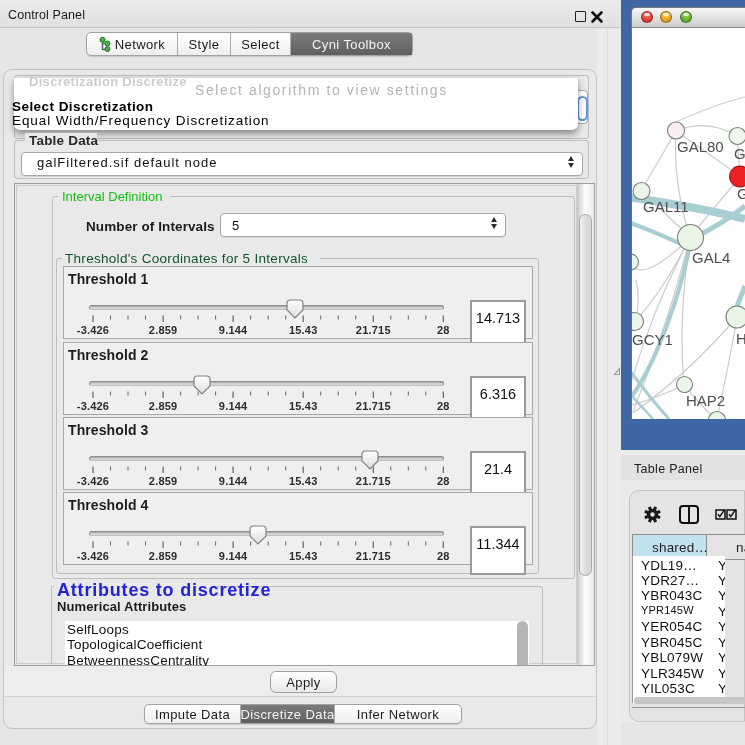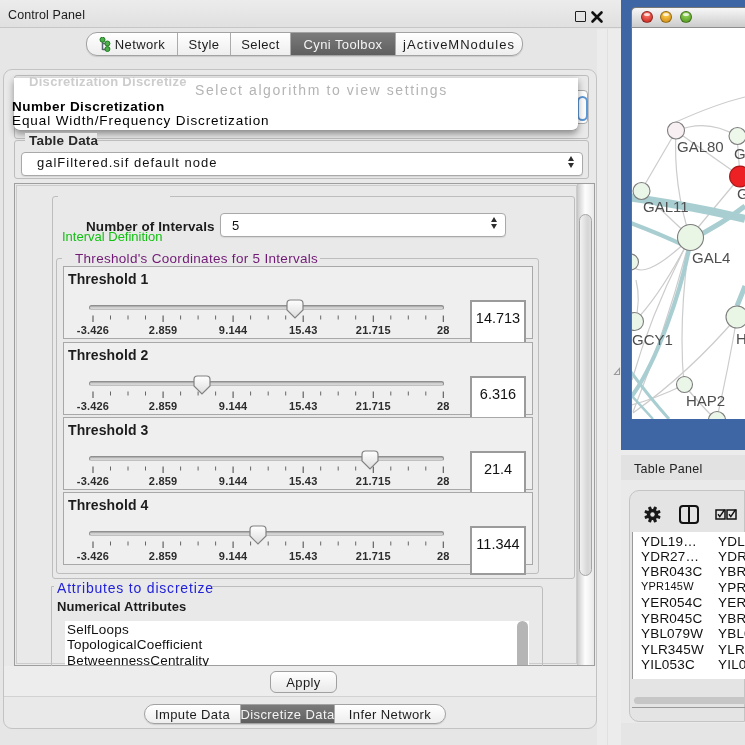--- a/index.html
+++ b/index.html
@@ -1,18 +1,18 @@
 <!DOCTYPE html>
 <html><head><meta charset="utf-8">
 <style>
 *{margin:0;padding:0;box-sizing:border-box}
 html,body{width:745px;height:745px;overflow:hidden}
 body{position:relative;font-family:"Liberation Sans",sans-serif;background:#e6e6e6;-webkit-font-smoothing:antialiased}
 .a{position:absolute}
-.seg{display:flex;position:absolute;border:1px solid #a2a2a2;border-radius:11px;background:linear-gradient(#ffffff,#eeeeee);box-shadow:0 1px 1px rgba(0,0,0,.12)}
+.seg{display:flex;position:absolute;border:1px solid #a2a2a2;border-radius:5px;background:linear-gradient(#ffffff,#eeeeee);box-shadow:0 1px 1px rgba(0,0,0,.12)}
 .seg>div{display:flex;align-items:center;justify-content:center;font-size:13px;letter-spacing:.4px;color:#1c1c1c;border-right:1px solid #ababab;white-space:nowrap}
 .seg>div:last-child{border-right:none}
 .seg>div.sel{background:linear-gradient(#7b7b7b,#5f5f5f);color:#f4f4f4}
 .arr2{position:absolute;width:7px}
 .arr2 .up{width:0;height:0;border-left:3.5px solid transparent;border-right:3.5px solid transparent;border-bottom:5px solid #2d2d2d;margin-bottom:2px}
 .arr2 .dn{width:0;height:0;border-left:3.5px solid transparent;border-right:3.5px solid transparent;border-top:5px solid #2d2d2d}
 .tpanel{position:absolute;border:1px solid #a8a8a8;background:#efefef}
 .track{position:absolute;height:5px;border-radius:3px;background:linear-gradient(#9d9d9d,#cfcfcf 45%,#d8d8d8);border:1px solid #8f8f8f;border-bottom-color:#c0c0c0}
 .vbox{position:absolute;width:56px;height:49px;background:#fff;border:2px solid #9b9b9b}
 .vbox span{display:block;text-align:center;font-size:14.5px;letter-spacing:0;line-height:32px;color:#111}
@@ -25,58 +25,57 @@
   </svg>
 <div class="seg" style="left:86px;top:32px;height:24px">
 <div style="width:91px"><svg width="12" height="15" viewBox="0 0 12 15" style="margin-right:4px">
         <path d="M3.5,3 L3.5,13 M3.5,6.5 L7.5,6.5 M3.5,12.5 L7.5,12.5" stroke="#5a6372" stroke-width="1.5" fill="none"></path>
         <circle cx="3.5" cy="2.7" r="2.5" fill="#4cb04c" stroke="#1f7a1f" stroke-width="1"></circle>
         <circle cx="8.4" cy="6.5" r="2.5" fill="#4cb04c" stroke="#1f7a1f" stroke-width="1"></circle>
         <circle cx="8.4" cy="12" r="2.5" fill="#4cb04c" stroke="#1f7a1f" stroke-width="1"></circle>
       </svg>Network</div>
 <div style="width:53px">Style</div>
 <div style="width:60px">Select</div>
-<div style="width:105px" class="sel">Cyni Toolbox</div>
-<div style="width:126px;letter-spacing:1px">jActiveMNodules</div>
+<div style="width:121px" class="sel">Cyni Toolbox</div>
 </div>
 <div class="a" style="left:3px;top:69px;width:594px;height:660px;background:#e9e9e9;border:1px solid #c3c3c3;border-radius:9px"></div>
 <div class="a" style="left:14px;top:75px;width:575px;height:64px;border:1px solid #bdbdbd;border-radius:3px"></div>
 <div class="a" style="left:556px;top:90px;width:32px;height:34px;background:#fff;border:1px solid #a9a9a9;border-radius:4px"></div>
 <div class="a" style="left:577px;top:96px;width:11px;height:25px;border:2.6px solid #5e97d5;border-radius:6px;background:#fdfdfd"></div>
 <div class="a" style="left:14px;top:78px;width:564px;height:53px;background:#fff;border-bottom:1px solid #9a9a9a;border-radius:0 0 6px 6px;box-shadow:0 3px 7px rgba(0,0,0,.4)"></div>
 <div class="a" style="left:29px;top:74px;font-size:13px;font-weight:bold;color:#cdcdcd;letter-spacing:0.3px;white-space:nowrap;">Discretization Discretize</div>
 <div class="a" style="left:195px;top:82px;font-size:14px;font-weight:normal;color:#b4b4b4;letter-spacing:1.6px;white-space:nowrap;">Select algorithm to view settings</div>
-<div class="a" style="left:12px;top:99px;font-size:13.5px;font-weight:bold;color:#000;letter-spacing:0.45px;white-space:nowrap;">Number Discretization</div>
+<div class="a" style="left:12px;top:99px;font-size:13.5px;font-weight:bold;color:#000;letter-spacing:0.45px;white-space:nowrap;">Select Discretization</div>
 <div class="a" style="left:12px;top:113px;font-size:13.5px;font-weight:normal;color:#000;letter-spacing:0.9px;white-space:nowrap;">Equal Width/Frequency Discretization</div>
 <div class="a" style="left:14px;top:140px;width:575px;height:39px;border:1px solid #bdbdbd;border-radius:3px"></div>
 <div class="a" style="left:25px;top:133px;width:72px;height:14px;background:#e9e9e9"></div>
 <div class="a" style="left:29px;top:133px;font-size:13.5px;font-weight:bold;color:#2a2a2a;letter-spacing:0.2px;white-space:nowrap;">Table Data</div>
 <div class="a" style="left:21px;top:152px;width:562px;height:24px;background:#fff;border:1px solid #a9a9a9;border-radius:4px;box-shadow:0 1px 1px rgba(0,0,0,.08)"></div>
 <div class="a" style="left:37px;top:155px;font-size:13px;font-weight:normal;color:#111;letter-spacing:1.0px;white-space:nowrap;">galFiltered.sif default node</div>
 <div class="a arr2" style="left:568px;top:156px">
     <div class="up"></div>
     <div class="dn"></div>
   </div>
 <div class="a" style="left:14px;top:183px;width:581px;height:483px;background:#e9e9e9;border:1px solid #9e9e9e"></div>
 <div class="a" style="left:16px;top:185px;width:561px;height:479px;border:1px solid #cccccc"></div>
 <div class="a" style="left:577px;top:184px;width:17px;height:481px;background:linear-gradient(90deg,#cfcfcf,#fdfdfd 45%,#e9e9e9);border-left:1px solid #c6c6c6"></div>
 <div class="a" style="left:579px;top:214px;width:13px;height:362px;background:linear-gradient(90deg,#f2f2f2,#d6d6d6 70%,#dedede);border:1px solid #a5a5a5;border-radius:7px"></div>
 <div class="a" style="left:52px;top:196px;width:523px;height:383px;border:1px solid #bdbdbd;border-radius:3px"></div>
 <div class="a" style="left:58px;top:189px;width:112px;height:14px;background:#e9e9e9"></div>
-<div class="a" style="left:62px;top:189px;font-size:13px;font-weight:normal;color:#13c113;letter-spacing:0px;white-space:nowrap;margin-top:40px;">Interval Definition</div>
+<div class="a" style="left:62px;top:189px;font-size:13px;font-weight:normal;color:#13c113;letter-spacing:0px;white-space:nowrap;">Interval Definition</div>
 <div class="a" style="left:86px;top:219px;font-size:13.5px;font-weight:bold;color:#1c1c1c;letter-spacing:0.1px;white-space:nowrap;">Number of Intervals</div>
 <div class="a" style="left:220px;top:213px;width:286px;height:24px;background:#fff;border:1px solid #a9a9a9;border-radius:4px;box-shadow:0 1px 1px rgba(0,0,0,.08)"></div>
 <div class="a" style="left:232px;top:218px;font-size:13px;font-weight:normal;color:#111;letter-spacing:0.4px;white-space:nowrap;">5</div>
 <div class="a arr2" style="left:491px;top:217px">
     <div class="up"></div>
     <div class="dn"></div>
   </div>
 <div class="a" style="left:56px;top:258px;width:483px;height:316px;border:1px solid #bdbdbd;border-radius:3px"></div>
 <div class="a" style="left:62px;top:251px;width:258px;height:14px;background:#e9e9e9"></div>
-<div class="a" style="left:65px;top:251px;font-size:13.5px;font-weight:normal;color:#701a75;letter-spacing:0.3px;white-space:nowrap;margin-left:10px;">Threshold's Coordinates for 5 Intervals</div>
+<div class="a" style="left:65px;top:251px;font-size:13.5px;font-weight:normal;color:#14532d;letter-spacing:0.3px;white-space:nowrap;">Threshold's Coordinates for 5 Intervals</div>
 <div class="a tpanel" style="left:63px;top:266px;width:470px;height:73px"></div>
 <div class="a" style="left:68px;top:271px;font-size:14px;font-weight:bold;color:#1c1c1c;letter-spacing:0.1px;white-space:nowrap;">Threshold 1</div>
 <div class="a track" style="left:89px;top:305px;width:355px"></div>
 <svg class="a" style="left:70px;top:315px" width="393" height="22" viewBox="0 0 393 22">
     <line x1="23.0" y1="0.5" x2="23.0" y2="7" stroke="#555" stroke-width="1.1"></line>
     <line x1="40.5" y1="0.5" x2="40.5" y2="4.5" stroke="#666" stroke-width="1"></line>
     <line x1="58.0" y1="0.5" x2="58.0" y2="4.5" stroke="#666" stroke-width="1"></line>
     <line x1="75.5" y1="0.5" x2="75.5" y2="4.5" stroke="#666" stroke-width="1"></line>
     <text x="23.0" y="18.5" font-size="11" font-weight="bold" fill="#2c2c2c" text-anchor="middle" letter-spacing="0.2">-3.426</text>
     <line x1="93.1" y1="0.5" x2="93.1" y2="7" stroke="#555" stroke-width="1.1"></line>
@@ -241,34 +240,34 @@
         <stop offset="1" stop-color="#dcdcdc"></stop>
       </linearGradient>
     </defs>
     <path d="M1,4.5 Q1,1 4.5,1 L13.5,1 Q17,1 17,4.5 L17,11 L9,19 L1,11 Z" fill="url(#kg492)" stroke="#828282" stroke-width="1.2"></path>
   </svg>
 <div class="a vbox" style="left:470px;top:526px">
     <span>11.344</span>
   </div>
 <div class="a" style="left:51px;top:586px;width:492px;height:90px;border:1px solid #bdbdbd;border-top-right-radius:3px"></div>
 <div class="a" style="left:54px;top:580px;width:158px;height:13px;background:#e9e9e9"></div>
-<div class="a" style="left:57px;top:580px;font-size:14px;font-weight:normal;color:#2222d8;letter-spacing:0.8px;white-space:nowrap;">Attributes to discretize</div>
+<div class="a" style="left:57px;top:580px;font-size:18px;font-weight:bold;color:#2222d8;letter-spacing:0.8px;white-space:nowrap;">Attributes to discretize</div>
 <div class="a" style="left:57px;top:599px;font-size:13px;font-weight:bold;color:#1c1c1c;letter-spacing:0.1px;white-space:nowrap;">Numerical Attributes</div>
 <div class="a" style="left:65px;top:620.5px;width:464px;height:44.5px;background:#fff"></div>
 <div class="a" style="left:67px;top:621.5px;font-size:13.5px;font-weight:normal;color:#111;letter-spacing:0.2px;white-space:nowrap;">SelfLoops</div>
 <div class="a" style="left:67px;top:637px;font-size:13.5px;font-weight:normal;color:#111;letter-spacing:0.2px;white-space:nowrap;">TopologicalCoefficient</div>
 <div class="a" style="left:67px;top:652.5px;font-size:13.5px;font-weight:normal;color:#111;letter-spacing:0.2px;white-space:nowrap;">BetweennessCentrality</div>
 <div class="a" style="left:517px;top:621px;width:11px;height:44px;background:#b5b5b5;border-radius:6px 6px 0 0"></div>
 <div class="a" style="left:51px;top:667px;width:492px;height:11px;background:#e9e9e9"></div>
 <div class="a" style="left:4px;top:666px;width:592px;height:31px;background:#ededed;border-bottom:1px solid #d2d2d2"></div>
 <div class="a" style="left:270px;top:671px;width:67px;height:22px;background:linear-gradient(#ffffff,#e9e9e9);border:1px solid #a0a0a0;border-radius:6px;text-align:center"><span style="font-size:13px;letter-spacing:.4px;line-height:21px;color:#1c1c1c">Apply</span></div>
 <div class="seg" style="left:144px;top:704px;height:20px">
 <div style="width:96px">Impute Data</div>
 <div style="width:94px" class="sel">Discretize Data</div>
-<div style="width:110px">Infer Network</div>
+<div style="width:126px">Infer Network</div>
 </div>
 <div class="a" style="left:597px;top:29px;width:24px;height:716px;background:#ececec"></div>
 <div class="a" style="left:607px;top:29px;width:1px;height:716px;background:#e0e0e0"></div>
 <svg class="a" style="left:613px;top:367px" width="8" height="9" viewBox="0 0 8 9">
     <path d="M6.5,7.5 L6.5,1.5 L1.5,7.5 Z" fill="none" stroke="#9a9a9a" stroke-width="1.1"></path>
   </svg>
 <div class="a" style="left:621px;top:0;width:124px;height:450px;background:#3e66a5"></div>
 <div class="a" style="left:621px;top:450px;width:124px;height:5px;background:#ececec"></div>
 <div class="a" style="left:631px;top:7px;width:114px;height:21px;background:linear-gradient(#f7f7f7,#cccccc);border:1px solid #777;border-right:none;border-bottom:1px solid #8e8e8e;border-radius:5px 0 0 0"></div>
 <div class="a" style="left:641px;top:11px;width:12px;height:12px;border-radius:50%;background:radial-gradient(circle at 50% 30%,#ff7b6e 0%,#d73a30 70%);border:1px solid rgba(0,0,0,.35)"></div>
@@ -355,21 +354,21 @@
     <path d="M3,5.3 L4.8,7.6 L9.6,0.6" fill="none" stroke="#111" stroke-width="1.5"></path>
   </svg>
 <svg class="a" style="left:726px;top:509px" width="11" height="11" viewBox="0 0 11 11">
     <rect x="1" y="1" width="9" height="9" fill="none" stroke="#111" stroke-width="1.5"></rect>
     <path d="M3,5.3 L4.8,7.6 L9.6,0.6" fill="none" stroke="#111" stroke-width="1.5"></path>
   </svg>
 <div class="a" style="left:632px;top:534px;width:113px;height:26px;background:#e3e3e3;border:1px solid #8f8f8f;border-right:none"></div>
 <div class="a" style="left:632px;top:534px;width:75px;height:26px;background:#c2e2f0;border:1px solid #8f8f8f"></div>
 <div class="a" style="left:652px;top:540px;font-size:13.5px;font-weight:normal;color:#222;letter-spacing:0.2px;white-space:nowrap;">shared…</div>
 <div class="a" style="left:736px;top:540px;font-size:13.5px;font-weight:normal;color:#222;letter-spacing:0.2px;white-space:nowrap;">name</div>
-<div class="a" style="left:632px;top:532px;width:113px;height:147px;background:#fff;overflow:hidden;border-left:1px solid #9a9a9a">
+<div class="a" style="left:632px;top:556px;width:93px;height:147px;background:#fff;overflow:hidden;border-left:1px solid #9a9a9a">
     <div style="position:absolute;left:8px;top:1.5px;font-size:13.5px;letter-spacing:.2px;color:#111;white-space:nowrap">YDL19…</div>
     <div style="position:absolute;left:85px;top:1.5px;font-size:13.5px;letter-spacing:.2px;color:#111;white-space:nowrap">YDL1</div>
     <div style="position:absolute;left:8px;top:16.9px;font-size:13.5px;letter-spacing:.2px;color:#111;white-space:nowrap">YDR27…</div>
     <div style="position:absolute;left:85px;top:16.9px;font-size:13.5px;letter-spacing:.2px;color:#111;white-space:nowrap">YDR2</div>
     <div style="position:absolute;left:8px;top:32.4px;font-size:13.5px;letter-spacing:.2px;color:#111;white-space:nowrap">YBR043C</div>
     <div style="position:absolute;left:85px;top:32.4px;font-size:13.5px;letter-spacing:.2px;color:#111;white-space:nowrap">YBR0</div>
     <div style="position:absolute;left:8px;top:47.8px;font-size:11px;letter-spacing:.2px;color:#111;white-space:nowrap">YPR145W</div>
     <div style="position:absolute;left:85px;top:47.8px;font-size:13.5px;letter-spacing:.2px;color:#111;white-space:nowrap">YPR1</div>
     <div style="position:absolute;left:8px;top:63.3px;font-size:13.5px;letter-spacing:.2px;color:#111;white-space:nowrap">YER054C</div>
     <div style="position:absolute;left:85px;top:63.3px;font-size:13.5px;letter-spacing:.2px;color:#111;white-space:nowrap">YER0</div>

